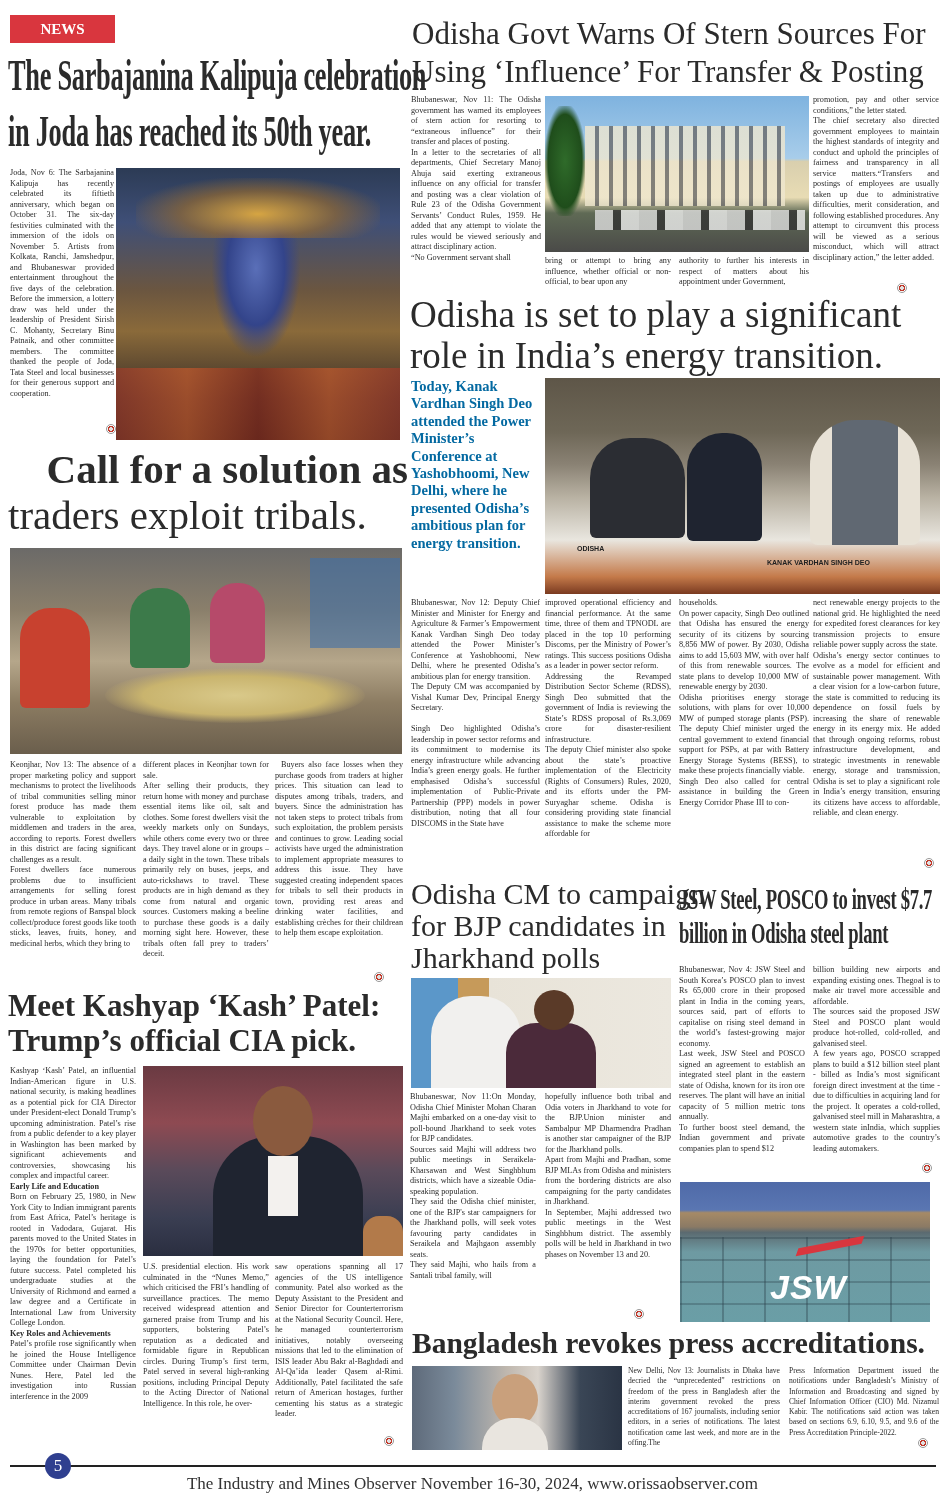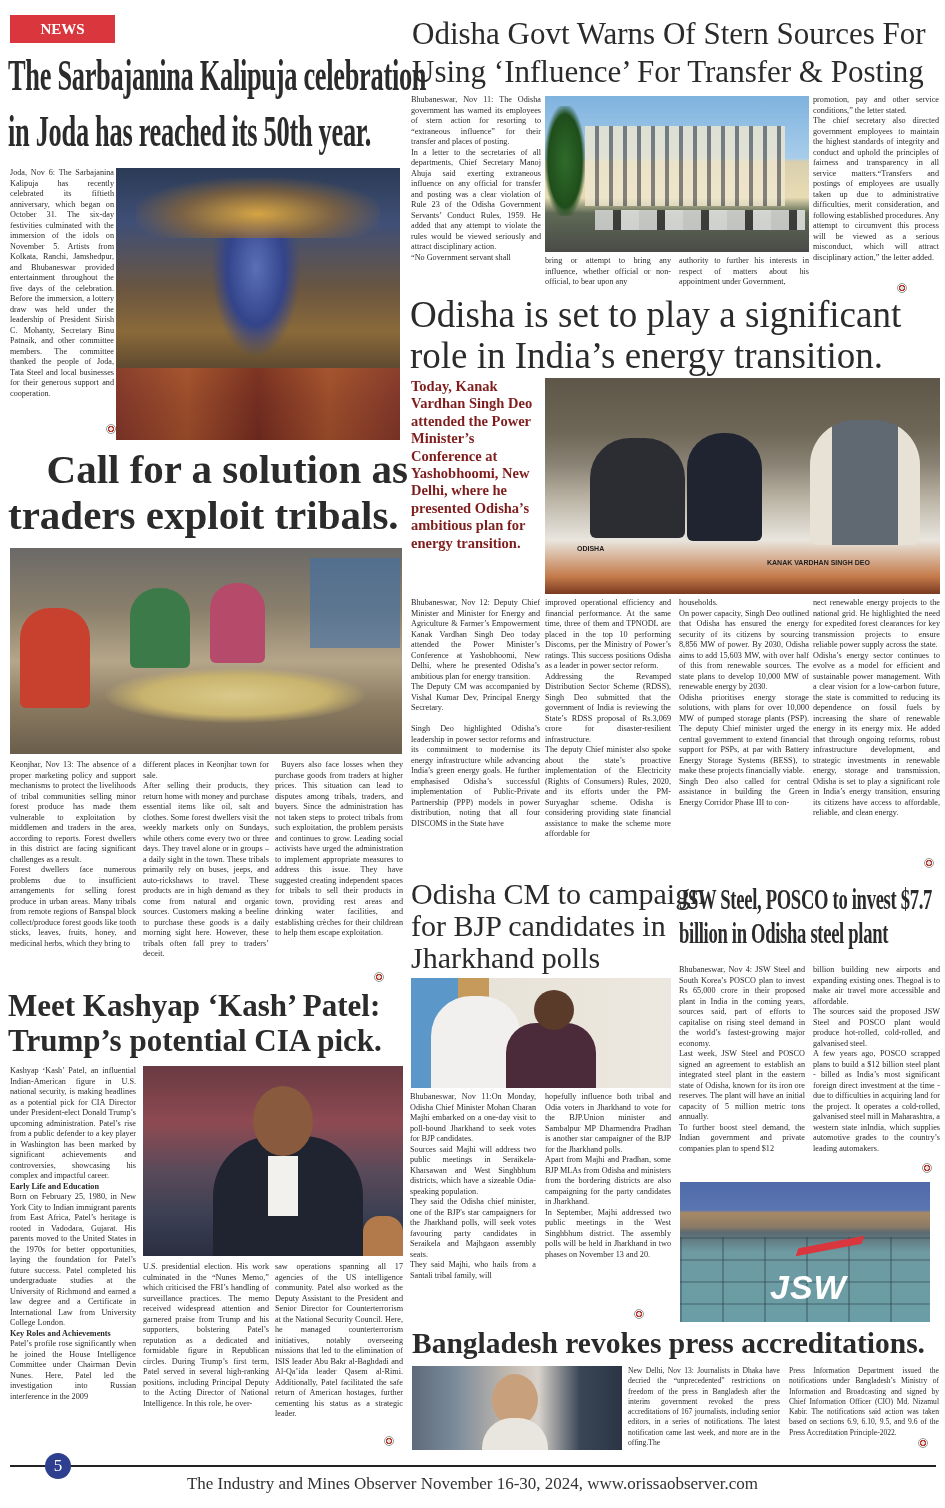--- a/index.html
+++ b/index.html
@@ -52,21 +52,21 @@
 <div class="abs body-text" style="left:545px;top:256px;width:126px;height:40px;">bring or attempt to bring any influence, whether official or non-official, to bear upon any</div>
 <div class="abs body-text" style="left:679px;top:256px;width:130px;height:40px;">authority to further his interests in respect of matters about his appointment under Government,</div>
 <div class="abs body-text" style="left:813px;top:95px;width:126px;height:200px;white-space:pre-line;">promotion, pay and other service conditions,” the letter stated.
 The chief secretary also directed government employees to maintain the highest standards of integrity and conduct and uphold the principles of fairness and transparency in all service matters.“Transfers and postings of employees are usually taken up due to administrative difficulties, merit consideration, and following established procedures. Any attempt to circumvent this process will be viewed as a serious misconduct, which will attract disciplinary action,” the letter added.</div>
 <span class="abs end-mark" style="left:893px;top:283px;"></span>
 
 <div class="abs" style="left:410px;top:294px;width:530px;">
   <div class="serif-head" style="font-size:37px;line-height:41px;">Odisha is set to play a significant</div>
   <div class="serif-head" style="font-size:37px;line-height:41px;">role in India’s energy transition.</div>
 </div>
-<div class="abs" style="left:411px;top:378px;width:132px;font-family:'Liberation Serif',serif;font-weight:bold;font-size:14.5px;line-height:17.4px;color:#7f1d1d;">Today, Kanak Vardhan Singh Deo attended the Power Minister’s Conference at Yashobhoomi, New Delhi, where he presented Odisha’s ambitious plan for energy transition.</div>
+<div class="abs" style="left:411px;top:378px;width:132px;font-family:'Liberation Serif',serif;font-weight:bold;font-size:14.5px;line-height:17.4px;color:#0369a1;">Today, Kanak Vardhan Singh Deo attended the Power Minister’s Conference at Yashobhoomi, New Delhi, where he presented Odisha’s ambitious plan for energy transition.</div>
 <div class="photo" style="left:545px;top:378px;width:395px;height:216px;background:linear-gradient(180deg,#5e5648 0%,#6e6757 25%,#8a8274 40%,#b8b1a2 55%,#e9e6df 75%,#c47a4a 92%,#7a3a20 100%);">
   <div class="abs" style="left:45px;top:60px;width:95px;height:100px;border-radius:40px 40px 6px 6px;background:#2b2d33;"></div>
   <div class="abs" style="left:142px;top:55px;width:75px;height:108px;border-radius:35px 35px 6px 6px;background:#1f2430;"></div>
   <div class="abs" style="left:265px;top:42px;width:110px;height:125px;border-radius:45px 45px 8px 8px;background:linear-gradient(90deg,#e8e2d6 0 20%,#606872 20% 80%,#e8e2d6 80%);"></div>
   <div class="abs" style="left:32px;top:167px;font-family:'Liberation Sans',sans-serif;font-size:7px;font-weight:bold;color:#222;">ODISHA</div>
   <div class="abs" style="left:222px;top:181px;font-family:'Liberation Sans',sans-serif;font-size:7px;font-weight:bold;color:#222;">KANAK VARDHAN SINGH DEO</div>
 </div>
 <div class="abs body-text" style="left:411px;top:598px;width:129px;height:268px;white-space:pre-line;">Bhubaneswar, Nov 12: Deputy Chief Minister and Minister for Energy and Agriculture &amp; Farmer’s Empowerment Kanak Vardhan Singh Deo today attended the Power Minister’s Conference at Yashobhoomi, New Delhi, where he presented Odisha’s ambitious plan for energy transition.
 The Deputy CM was accompanied by Vishal Kumar Dev, Principal Energy Secretary.
 
@@ -77,21 +77,21 @@
 <div class="abs body-text" style="left:679px;top:598px;width:130px;height:268px;white-space:pre-line;">households.
 On power capacity, Singh Deo outlined that Odisha has ensured the energy security of its citizens by sourcing 8,856 MW of power. By 2030, Odisha aims to add 15,603 MW, with over half of this from renewable sources. The state plans to develop 10,000 MW of renewable energy by 2030.
 Odisha prioritises energy storage solutions, with plans for over 10,000 MW of pumped storage plants (PSP). The deputy Chief minister urged the central government to extend financial support for PSPs, at par with Battery Energy Storage Systems (BESS), to make these projects financially viable.
 Singh Deo also called for central assistance in building the Green Energy Corridor Phase III to con-</div>
 <div class="abs body-text" style="left:813px;top:598px;width:127px;height:268px;white-space:pre-line;">nect renewable energy projects to the national grid. He highlighted the need for expedited forest clearances for key transmission projects to ensure reliable power supply across the state.
 Odisha’s energy sector continues to evolve as a model for efficient and sustainable power management. With a clear vision for a low-carbon future, the state is committed to reducing its dependence on fossil fuels by increasing the share of renewable energy in its energy mix. He added that through ongoing reforms, robust infrastructure development, and strategic investments in renewable energy, storage and transmission, Odisha is set to play a significant role in India’s energy transition, ensuring its citizens have access to affordable, reliable, and clean energy.</div>
 <span class="abs end-mark" style="left:920px;top:858px;"></span>
 
 <div class="abs" style="left:8px;top:446px;width:400px;">
   <div class="serif-head" style="font-size:41px;line-height:46px;font-weight:bold;text-align:right;">Call for a solution as</div>
-  <div class="serif-head" style="font-size:41px;line-height:46px;font-weight:bold;">traders exploit tribals.</div>
+  <div class="serif-head" style="font-size:41px;line-height:46px;font-weight:normal;">traders exploit tribals.</div>
 </div>
 <div class="photo" style="left:10px;top:548px;width:392px;height:206px;background:linear-gradient(180deg,#6b6a68 0%,#8a7f6b 30%,#b5a68a 55%,#8c7c62 75%,#6a5e4c 100%);">
   <div class="abs" style="left:10px;top:60px;width:70px;height:100px;border-radius:30px 30px 6px 6px;background:#c8412f;"></div>
   <div class="abs" style="left:120px;top:40px;width:60px;height:80px;border-radius:28px 28px 6px 6px;background:#3c7a4a;"></div>
   <div class="abs" style="left:200px;top:35px;width:55px;height:80px;border-radius:26px 26px 6px 6px;background:#b64a6a;"></div>
   <div class="abs" style="left:95px;top:120px;width:260px;height:55px;border-radius:50%;background:radial-gradient(ellipse,#d9c98a 0%,#c9b46e 50%,rgba(0,0,0,0) 72%);"></div>
   <div class="abs" style="left:300px;top:10px;width:90px;height:90px;background:#3f6fa8;opacity:.6;"></div>
 </div>
 <div class="abs body-text" style="left:10px;top:760px;width:126px;height:225px;white-space:pre-line;">Keonjhar, Nov 13: The absence of a proper marketing policy and support mechanisms to protect the livelihoods of tribal communities selling minor forest produce has made them vulnerable to exploitation by middlemen and traders in the area, according to reports. Forest dwellers in this district are facing significant challenges as a result.
 Forest dwellers face numerous problems due to insufficient arrangements for selling forest produce in urban areas. Many tribals from remote regions of Banspal block collect/produce forest goods like tooth sticks, leaves, fruits, honey, and medicinal herbs, which they bring to</div>
@@ -131,21 +131,21 @@
 A few years ago, POSCO scrapped plans to build a $12 billion steel plant - billed as India’s most significant foreign direct investment at the time - due to difficulties in acquiring land for the project. It operates a cold-rolled, galvanised steel mill in Maharashtra, a western state inIndia, which supplies automotive grades to the country’s leading automakers.</div>
 <span class="abs end-mark" style="left:918px;top:1163px;"></span>
 <div class="photo" style="left:680px;top:1182px;width:250px;height:140px;background:linear-gradient(180deg,#4f6aa8 0%,#5a76b2 20%,#a68a66 22%,#8b7a65 32%,#5b6a70 36%,#6e9aa2 50%,#6a9ea6 100%);">
   <div class="abs" style="left:0;top:55px;width:258px;height:85px;background:repeating-linear-gradient(90deg,rgba(40,60,70,.35) 0 2px,transparent 2px 42px),repeating-linear-gradient(180deg,rgba(40,60,70,.3) 0 2px,transparent 2px 22px);"></div>
   <div class="abs" style="left:120px;top:60px;width:60px;height:8px;background:#d9363e;transform:skewX(-30deg) rotate(-12deg);"></div>
   <div class="abs" style="left:90px;top:86px;font-family:'Liberation Sans',sans-serif;font-weight:bold;font-style:italic;font-size:34px;color:#ffffff;letter-spacing:1px;">JSW</div>
 </div>
 
 <div class="abs" style="left:8px;top:988px;width:400px;">
   <div class="serif-head" style="font-size:31px;line-height:35px;font-weight:bold;">Meet Kashyap ‘Kash’ Patel:</div>
-  <div class="serif-head" style="font-size:31px;line-height:35px;font-weight:bold;">Trump’s potential CIA pick.</div>
+  <div class="serif-head" style="font-size:31px;line-height:35px;font-weight:bold;">Trump’s official CIA pick.</div>
 </div>
 <div class="abs body-text" style="left:10px;top:1066px;width:126px;height:380px;">
   <p>Kashyap ‘Kash’ Patel, an influential Indian-American figure in U.S. national security, is making headlines as a potential pick for CIA Director under President-elect Donald Trump’s upcoming administration. Patel’s rise from a public defender to a key player in Washington has been marked by significant achievements and controversies, showcasing his complex and impactful career.</p>
   <p class="sub">Early Life and Education</p>
   <p>Born on February 25, 1980, in New York City to Indian immigrant parents from East Africa, Patel’s heritage is rooted in Vadodara, Gujarat. His parents moved to the United States in the 1970s for better opportunities, laying the foundation for Patel’s future success. Patel completed his undergraduate studies at the University of Richmond and earned a law degree and a Certificate in International Law from University College London.</p>
   <p class="sub">Key Roles and Achievements</p>
   <p>Patel’s profile rose significantly when he joined the House Intelligence Committee under Chairman Devin Nunes. Here, Patel led the investigation into Russian interference in the 2009</p>
 </div>
 <div class="photo" style="left:143px;top:1066px;width:260px;height:190px;background:linear-gradient(180deg,#6a3a42 0%,#8e4a52 30%,#5a4a5a 55%,#3a3e52 80%,#2a2e40 100%);">
   <div class="abs" style="left:70px;top:70px;width:150px;height:125px;border-radius:60px 60px 0 0;background:#1f2430;"></div>

